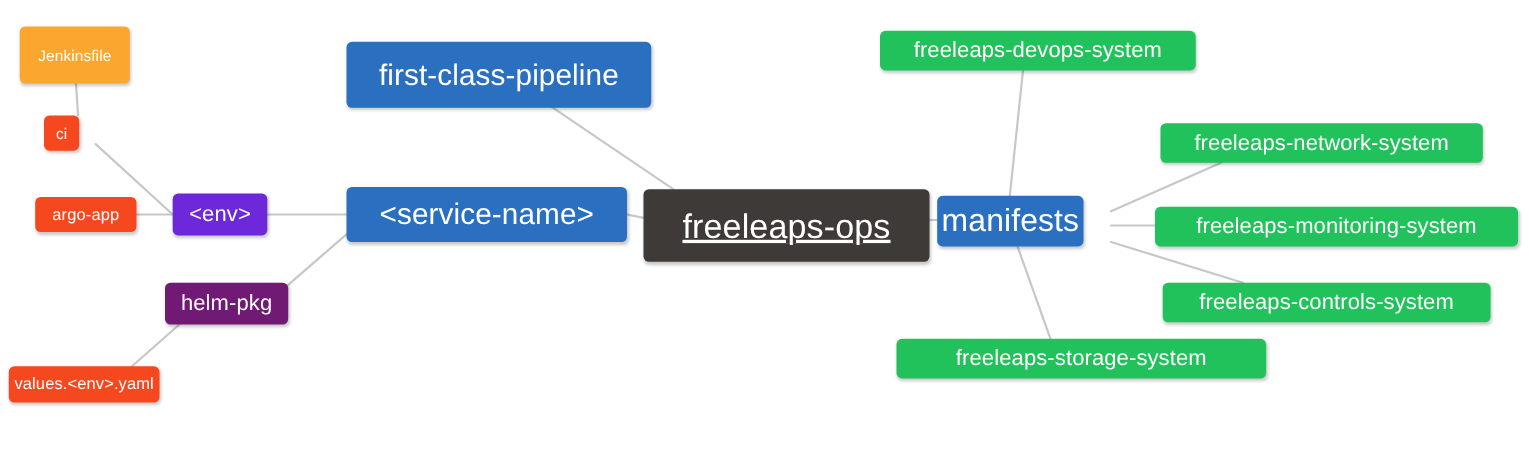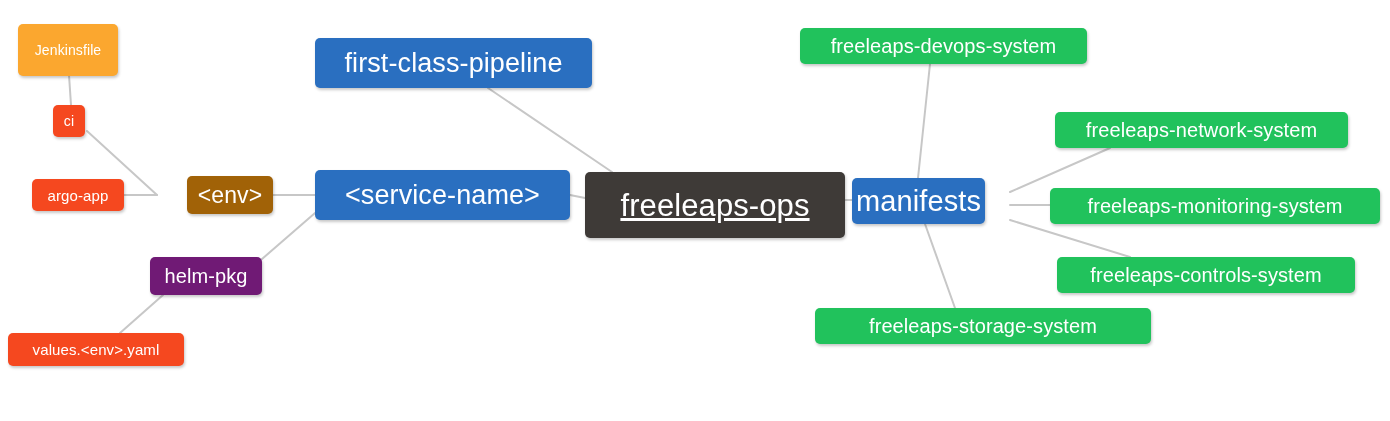--- a/index.html
+++ b/index.html
@@ -60,39 +60,39 @@
       <line x1="918" y1="178" x2="930" y2="64" stroke="#c7c7c7" stroke-width="2" stroke-linecap="round"></line>
       <line x1="1010" y1="192" x2="1110" y2="148" stroke="#c7c7c7" stroke-width="2" stroke-linecap="round"></line>
       <line x1="1010" y1="205" x2="1050" y2="205" stroke="#c7c7c7" stroke-width="2" stroke-linecap="round"></line>
       <line x1="1010" y1="220" x2="1130" y2="257" stroke="#c7c7c7" stroke-width="2" stroke-linecap="round"></line>
       <line x1="925" y1="224" x2="955" y2="308" stroke="#c7c7c7" stroke-width="2" stroke-linecap="round"></line>
     </svg>
   <div id="node-layer">
       <div class="node" style="left: 18px; top: 24px; width: 100px; height: 52px; background: rgb(251, 167, 47); font-size: 14px; color: rgb(255, 255, 255);">
         <span>Jenkinsfile</span>
       </div>
-      <div class="node" style="left: 53px; top: 105px; width: 32px; height: 32px; background: rgb(245, 72, 31); font-size: 14px; color: rgb(255, 255, 255);">
+      <div class="node" style="left: 40px; top: 105px; width: 32px; height: 32px; background: rgb(245, 72, 31); font-size: 14px; color: rgb(255, 255, 255);">
         <span>ci</span>
       </div>
       <div class="node" style="left: 32px; top: 179px; width: 92px; height: 32px; background: rgb(245, 72, 31); font-size: 15px; color: rgb(255, 255, 255);">
         <span>argo-app</span>
       </div>
-      <div class="node" style="left: 157px; top: 176px; width: 86px; height: 38px; background: #a16207; font-size: 23px; color: rgb(255, 255, 255); margin-left: 30px;">
+      <div class="node" style="left: 157px; top: 176px; width: 86px; height: 38px; background: #6d28d9; font-size: 20px; color: rgb(255, 255, 255);">
         <span>&lt;env&gt;</span>
       </div>
       <div class="node" style="left: 150px; top: 257px; width: 112px; height: 38px; background: #701a75; font-size: 20px; color: rgb(255, 255, 255); text-align: right;">
         <span>helm-pkg</span>
       </div>
-      <div class="node" style="left: 8px; top: 333px; width: 176px; height: 33px; background: rgb(245, 72, 31); font-size: 15px; color: rgb(255, 255, 255);">
+      <div class="node" style="left: 8px; top: 333px; width: 137px; height: 33px; background: rgb(245, 72, 31); font-size: 15px; color: rgb(255, 255, 255);">
         <span>values.&lt;env&gt;.yaml</span>
       </div>
       <div class="node" style="left: 315px; top: 170px; width: 255px; height: 50px; background: rgb(42, 111, 192); font-size: 27px; color: rgb(255, 255, 255); justify-content: center;">
         <span>&lt;service-name&gt;</span>
       </div>
-      <div class="node" style="left: 315px; top: 38px; width: 277px; height: 50px; background: rgb(42, 111, 192); font-size: 27px; color: rgb(255, 255, 255);">
+      <div class="node" style="left: 315px; top: 38px; width: 277px; height: 60px; background: rgb(42, 111, 192); font-size: 27px; color: rgb(255, 255, 255);">
         <span>first-class-pipeline</span>
       </div>
       <div class="node" style="left: 585px; top: 172px; width: 260px; height: 66px; background: rgb(62, 58, 55); font-size: 31px; color: rgb(255, 255, 255); text-decoration: underline;">
         <span>freeleaps-ops</span>
       </div>
       <div class="node" style="left: 852px; top: 178px; width: 133px; height: 46px; background: rgb(42, 111, 192); font-size: 29px; color: rgb(255, 255, 255);">
         <span>manifests</span>
       </div>
       <div class="node" style="left: 800px; top: 28px; width: 287px; height: 36px; background: rgb(33, 194, 92); font-size: 20px; color: rgb(255, 255, 255);">
         <span>freeleaps-devops-system</span>

